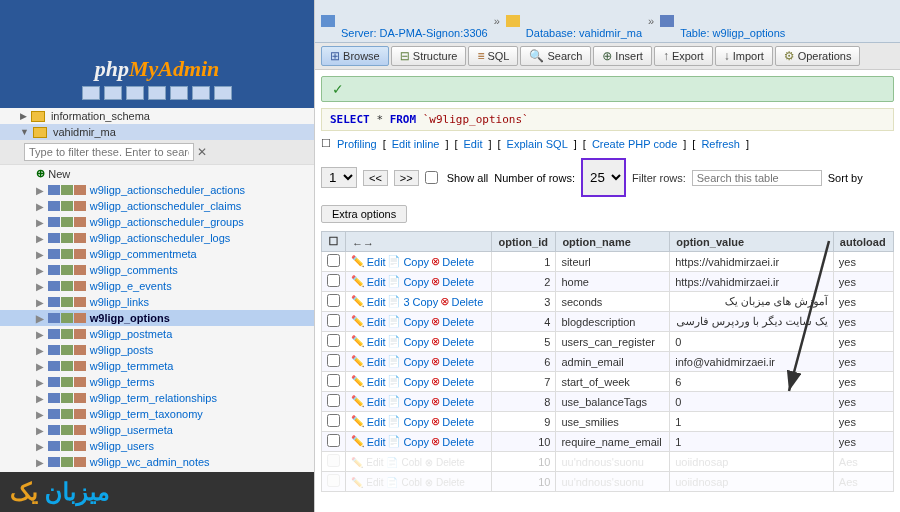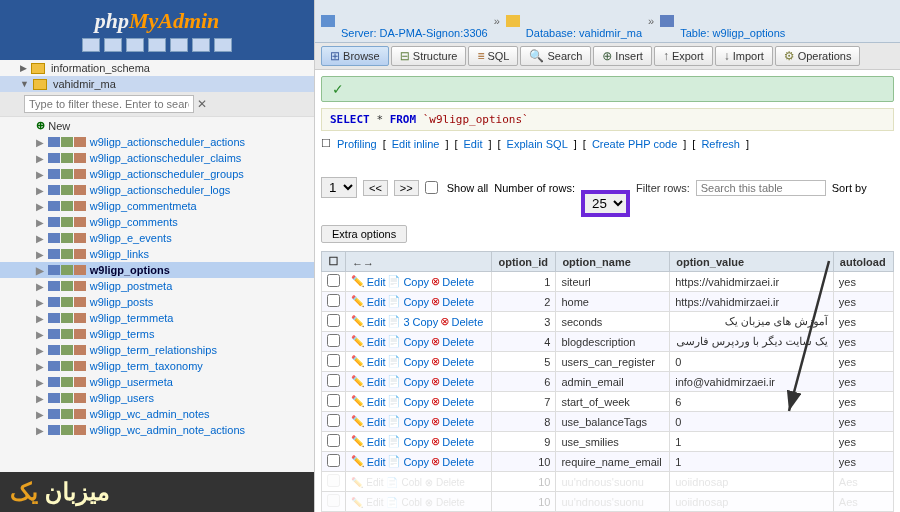--- a/index.html
+++ b/index.html
@@ -1,21 +1,21 @@
 <!DOCTYPE html>
 <html><head>
   <meta charset="utf-8">
   <style>
     * { box-sizing: border-box; margin: 0; padding: 0; }
     body { font-family: Arial, sans-serif; font-size: 12px; background: #c8c8c8; display: flex; width: 900px; height: 512px; overflow: hidden; }
 
     
     .sidebar { width: 315px; background: #f5f5f5; border-right: 1px solid #ccc; display: flex; flex-direction: column; height: 512px; overflow: hidden; }
     .sidebar-header { background: #2b5797; padding: 8px; text-align: center; }
-    .sidebar-header .phpmyadmin-logo { font-size: 22px; font-weight: bold; color: #f90; font-style: italic; font-family: Georgia, serif; }
+    .sidebar-header .phpmyadmin-logo { font-size: 22px; font-weight: bold; color: #f90; font-style: italic; font-family: Georgia, serif; margin-top: 48px; }
     .sidebar-header .phpmyadmin-logo span { color: #fff; }
     .sidebar-nav { display: flex; gap: 10px; padding: 4px 8px; background: #f0f0f0; border-bottom: 1px solid #ddd; font-size: 11px; color: #555; }
     .sidebar-nav span { cursor: pointer; color: #06c; }
     .db-list { overflow-y: auto; flex: 1; }
     .db-item { padding: 2px 6px 2px 20px; cursor: pointer; display: flex; align-items: center; gap: 4px; font-size: 11px; color: #333; }
     .db-item.active { background: #c8d8f0; }
     .db-item .arrow { font-size: 9px; color: #666; }
     .table-item { padding: 2px 6px 2px 36px; cursor: pointer; display: flex; align-items: center; gap: 4px; font-size: 11px; color: #06c; }
     .table-item.selected { background: #b8d0f0; color: #003; font-weight: bold; }
     .new-item { padding: 2px 6px 2px 36px; font-size: 11px; display: flex; align-items: center; gap: 3px; color: #333; }
@@ -48,21 +48,21 @@
 
     
     .profiling-bar { display: flex; align-items: center; gap: 6px; margin-bottom: 8px; font-size: 11px; }
     .profiling-bar a { color: #06c; text-decoration: none; }
 
     
     .pagination-bar { display: flex; align-items: center; gap: 6px; margin-bottom: 8px; font-size: 11px; }
     .page-select { padding: 1px 3px; border: 1px solid #bbb; }
     .page-btn { padding: 1px 5px; border: 1px solid #bbb; background: #f0f0f0; cursor: pointer; font-size: 11px; }
     .show-all-cb { margin-right: 3px; }
-    .rows-select { padding: 1px 3px; border: 4px solid #6d28d9; margin-top: 32px; }
+    .rows-select { padding: 9px 3px; border: 2px solid #6d28d9; }
     .filter-label { color: #333; }
     .filter-input { padding: 1px 4px; border: 1px solid #bbb; width: 130px; font-size: 11px; }
 
     
     .extra-options-btn { padding: 2px 10px; border: 1px solid #bbb; background: #f0f0f0; cursor: pointer; font-size: 11px; margin-bottom: 8px; border-radius: 2px; }
 
     
     .data-table { width: 100%; border-collapse: collapse; font-size: 11px; }
     .data-table th { background: #e0e8f0; border: 1px solid #c0c8d0; padding: 3px 6px; text-align: left; white-space: nowrap; color: #333; font-weight: bold; cursor: pointer; }
     .data-table td { border: 1px solid #ddd; padding: 2px 5px; white-space: nowrap; color: #333; }
@@ -295,21 +295,21 @@
         <span style="display:inline-block;width:12px;height:10px;background:#6080c0;"></span>
         <span style="display:inline-block;width:12px;height:10px;background:#80a060;"></span>
         <span style="display:inline-block;width:12px;height:10px;background:#c08060;"></span>
       </span>
       <span>w9ligp_wc_admin_note_actions</span>
     </div>
   </div>
 
   <div style="background:#333;padding:6px 10px;display:flex;align-items:center;justify-content:flex-start;">
     <span style="font-size:24px;font-weight:bold;color:#fff;font-family:Arial,sans-serif;letter-spacing:1px;">
-      <span style="color:#fef9c3;">میزبان</span><span style="color:#e8a020;"> یک</span>
+      <span style="color:#0ea5e9;">میزبان</span><span style="color:#e8a020;"> یک</span>
     </span>
   </div>
 </div>
 
 <div class="main">
 
   <div class="top-bar">
     <span style="display:inline-block;width:14px;height:12px;background:#6090d0;margin-right:2px;"></span>
     <span class="breadcrumb-item">Server: DA-PMA-Signon:3306</span>
     <span class="sep">»</span>

